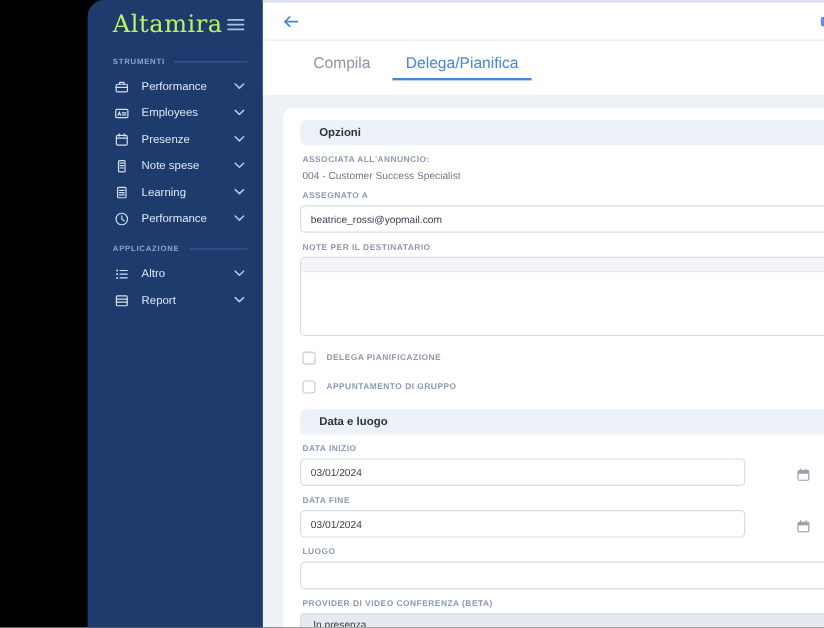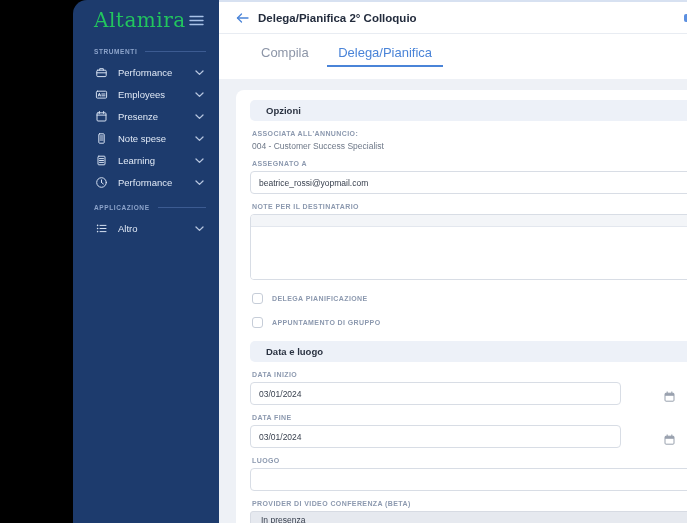--- a/index.html
+++ b/index.html
@@ -7,21 +7,21 @@
     width:687px; height:523px; position:relative; overflow:hidden;
     background:#000; font-family:"Liberation Sans", sans-serif;
   }
   
   .sidebar {
     position:absolute; left:73px; top:0; width:146px; height:523px;
     background:#1d3b6d; border-radius:14px 0 0 0; box-sizing:border-box;
   }
   .logo-row { display:flex; align-items:center; justify-content:space-between;
     padding:5px 15px 0 21px; height:30px; }
-  .logo { font-family:"DejaVu Serif", serif; font-size:20px; color:#22c55e; letter-spacing:.5px; }
+  .logo { font-family:"DejaVu Serif", serif; font-size:20px; color:#bef264; letter-spacing:.5px; }
   .burger { display:inline-flex; cursor:pointer; }
   .side-nav { margin-top:6px; }
   .side-item { display:flex; align-items:center; height:22px; padding:0 15px 0 21px;
     color:#e0e9f6; font-size:9.5px; cursor:pointer; }
   .side-item .sicon { display:inline-flex; width:14px; justify-content:center; }
   .side-item .slabel { margin-left:10px; flex:1; }
   .side-section { display:flex; align-items:center; height:20px; padding:0 13px 0 21px; margin-top:4px; }
   .side-section .stxt { font-size:6.5px; color:#8da4cb; letter-spacing:.6px; font-weight:bold; }
   .side-section .srule { flex:1; border-top:1px solid #3c5b92; margin-left:8px; }
   
@@ -182,35 +182,47 @@
             <line fill="none" stroke="#d5e0f1" stroke-width="1" stroke-linecap="round" stroke-linejoin="round" x1="5" y1="3.4" x2="11" y2="3.4"></line>
             <line fill="none" stroke="#d5e0f1" stroke-width="1" stroke-linecap="round" stroke-linejoin="round" x1="5" y1="6.5" x2="11" y2="6.5"></line>
             <line fill="none" stroke="#d5e0f1" stroke-width="1" stroke-linecap="round" stroke-linejoin="round" x1="5" y1="9.6" x2="11" y2="9.6"></line>
           </svg>
         </span>
         <span class="slabel">Altro</span>
         <span><svg width="9" height="6" viewBox="0 0 9 6">
             <path d="M1 1 L4.5 4.4 L8 1" fill="none" stroke="#b8c7e0" stroke-width="1.3" stroke-linecap="round" stroke-linejoin="round"></path>
           </svg></span>
       </div>
+      <div class="side-item">
+        <span class="sicon">
+          <svg width="13" height="13" viewBox="0 0 13 13">
+            <rect fill="none" stroke="#d5e0f1" stroke-width="1" stroke-linecap="round" stroke-linejoin="round" x="2" y="2.6" width="9" height="8.2" rx="0.8"></rect>
+            <line fill="none" stroke="#d5e0f1" stroke-width="1" stroke-linecap="round" stroke-linejoin="round" x1="2" y1="5.2" x2="11" y2="5.2"></line>
+            <line fill="none" stroke="#d5e0f1" stroke-width="1" stroke-linecap="round" stroke-linejoin="round" x1="2" y1="7.8" x2="11" y2="7.8"></line>
+          </svg>
+        </span>
+        <span class="slabel">Report</span>
+        <span><svg width="9" height="6" viewBox="0 0 9 6">
+            <path d="M1 1 L4.5 4.4 L8 1" fill="none" stroke="#b8c7e0" stroke-width="1.3" stroke-linecap="round" stroke-linejoin="round"></path>
+          </svg></span>
+      </div>
     </div>
 </div>
 
 <div class="main">
 
   <div class="header">
     <span class="back-btn">
       <svg width="13" height="10" viewBox="0 0 13 10">
         <g stroke="#4a84d8" stroke-width="1.3" fill="none" stroke-linecap="round" stroke-linejoin="round">
           <path d="M5.5 1 L1.5 5 L5.5 9"></path>
             <line x1="1.5" y1="5" x2="12" y2="5"></line>
         </g>
       </svg>
     </span>
-    <span class="page-title">Delega/Pianifica 2° Colloquio</span>
     <span class="edge-icon"></span>
   </div>
 
   <div class="tabbar">
     <span class="tab">Compila</span>
     <span class="tab active">Delega/Pianifica</span>
   </div>
 
   <div class="content">
     <div class="card">

